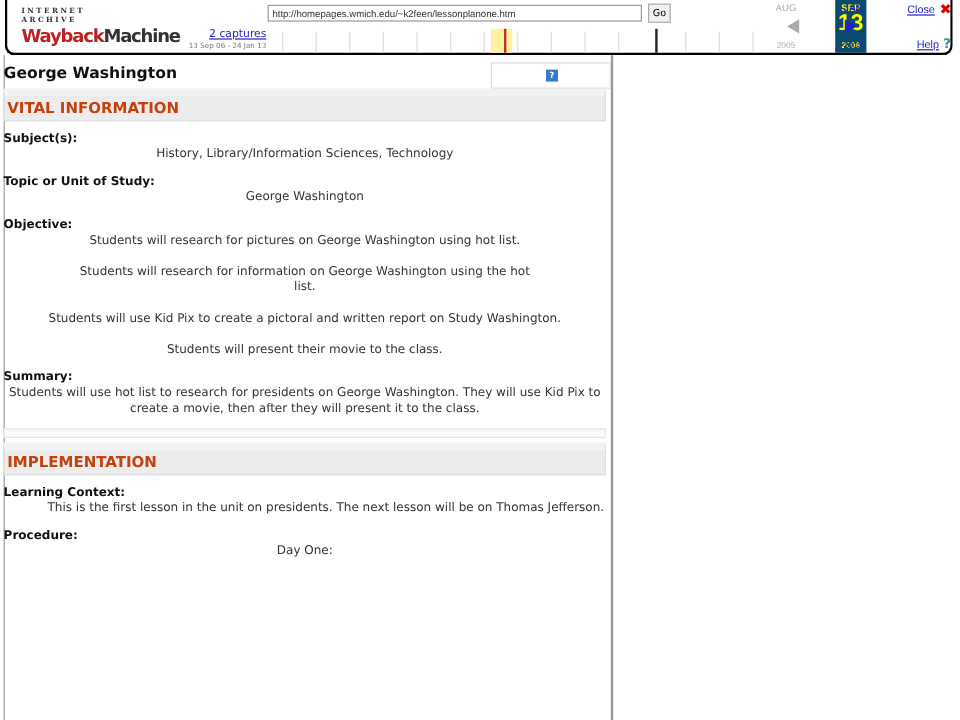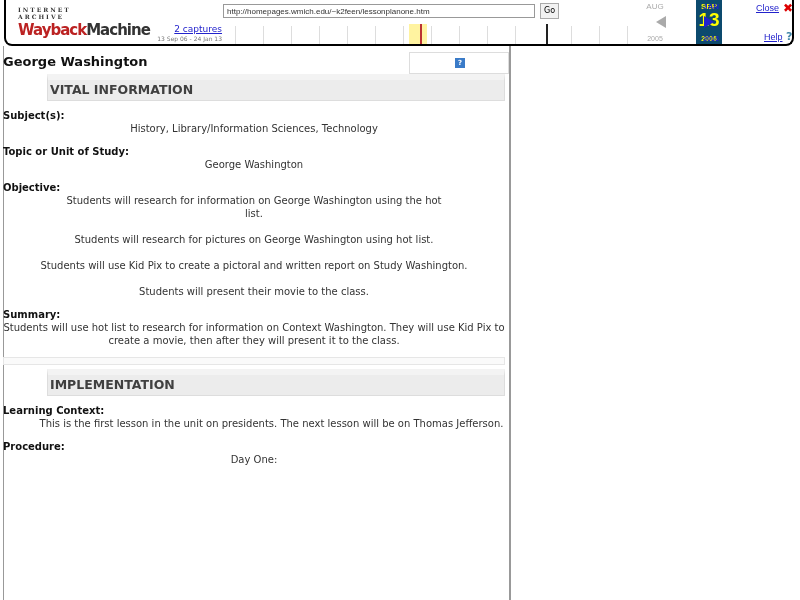--- a/index.html
+++ b/index.html
@@ -37,21 +37,21 @@
   #wb-close-x { position:absolute; left:777px; top:1px; font-size:12px; color:#d00; font-weight:bold; }
   #wb-help { position:absolute; left:758px; top:32px; font-size:9px; color:#22c; text-decoration:underline; font-family:"Liberation Sans", sans-serif; }
   #wb-help-q { position:absolute; left:780px; top:30px; font-size:11px; color:#48a; font-weight:bold; }
 
   
   #frame { position:absolute; left:3px; top:46px; width:508px; height:560px; border-left:1px solid #999; border-right:2px solid #999; box-sizing:border-box; }
   #icon-box { position:absolute; left:405px; top:6px; width:100px; height:22px; border:1px solid #ddd; box-sizing:border-box; }
   #icon-box .qicon { position:absolute; left:45px; top:5px; width:10px; height:10px; background:#3a7bc8; color:#fff; font-size:7px; line-height:10px; text-align:center; font-weight:bold; }
   #content { position:absolute; left:3px; top:53px; width:502px; font-family:"DejaVu Sans", sans-serif; }
   .page-title { font-size:13px; font-weight:bold; color:#111; margin:0; line-height:17px; }
-  .section-head { margin-top:4px; border:1px solid #ddd; border-top:6px solid #f3f3f3; background:#ececec; font-size:12.5px; font-weight:bold; color:#404040; padding:1px 2px; line-height:18px;margin-left:44px; }
+  .section-head { margin-top:4px; border:1px solid #ddd; border-top:6px solid #f3f3f3; background:#ececec; font-size:12.5px; font-weight:bold; color:#c2410c; padding:1px 2px; line-height:18px; }
   .section-gap { height:6px; border:1px solid #e6e6e6; margin-top:10px; background:#fafafa; }
   .field { margin-top:10px; }
   .field.first { margin-top:8px; }
   .field-label { font-size:10px; font-weight:bold; color:#111; line-height:13px; }
   .field-value { font-size:10px; color:#333; line-height:13px;text-align:center; }
   .para { margin:0 0 13px 0; }
   .para:last-child { margin-bottom:0; }
 </style>
 </head>
 <body>
@@ -130,31 +130,31 @@
         <div class="field-label">Topic or Unit of Study:</div>
         <div class="field-value">
           <div class="para" style="white-space: pre-line;">George Washington</div>
         </div>
       </div>
       <div class="field">
       </div>
       <div class="field">
         <div class="field-label">Objective:</div>
         <div class="field-value">
+          <div class="para" style="white-space: pre-line;">Students will research for pictures on George Washington using hot list.</div>
           <div class="para" style="white-space: pre-line;">Students will research for information on George Washington using the hot
 list.</div>
-          <div class="para" style="white-space: pre-line;">Students will research for pictures on George Washington using hot list.</div>
           <div class="para" style="white-space: pre-line;">Students will use Kid Pix to create a pictoral and written report on Study Washington.</div>
           <div class="para" style="white-space: pre-line;">Students will present their movie to the class.</div>
         </div>
       </div>
       <div class="field">
         <div class="field-label">Summary:</div>
         <div class="field-value">
-          <div class="para" style="white-space: pre-line;">Students will use hot list to research for information on Context Washington. They will use Kid Pix to create a movie, then after they will present it to the class.</div>
+          <div class="para" style="white-space: pre-line;">Students will use hot list to research for presidents on George Washington. They will use Kid Pix to create a movie, then after they will present it to the class.</div>
         </div>
       </div>
       <div class="section-gap"></div>
       <div class="section-head">IMPLEMENTATION</div>
       <div class="field first">
         <div class="field-label">Learning Context:</div>
         <div class="field-value">
           <div class="para" style="white-space: pre-line; padding-left: 35px;">This is the first lesson in the unit on presidents. The next lesson will be on Thomas Jefferson.</div>
         </div>
       </div>

